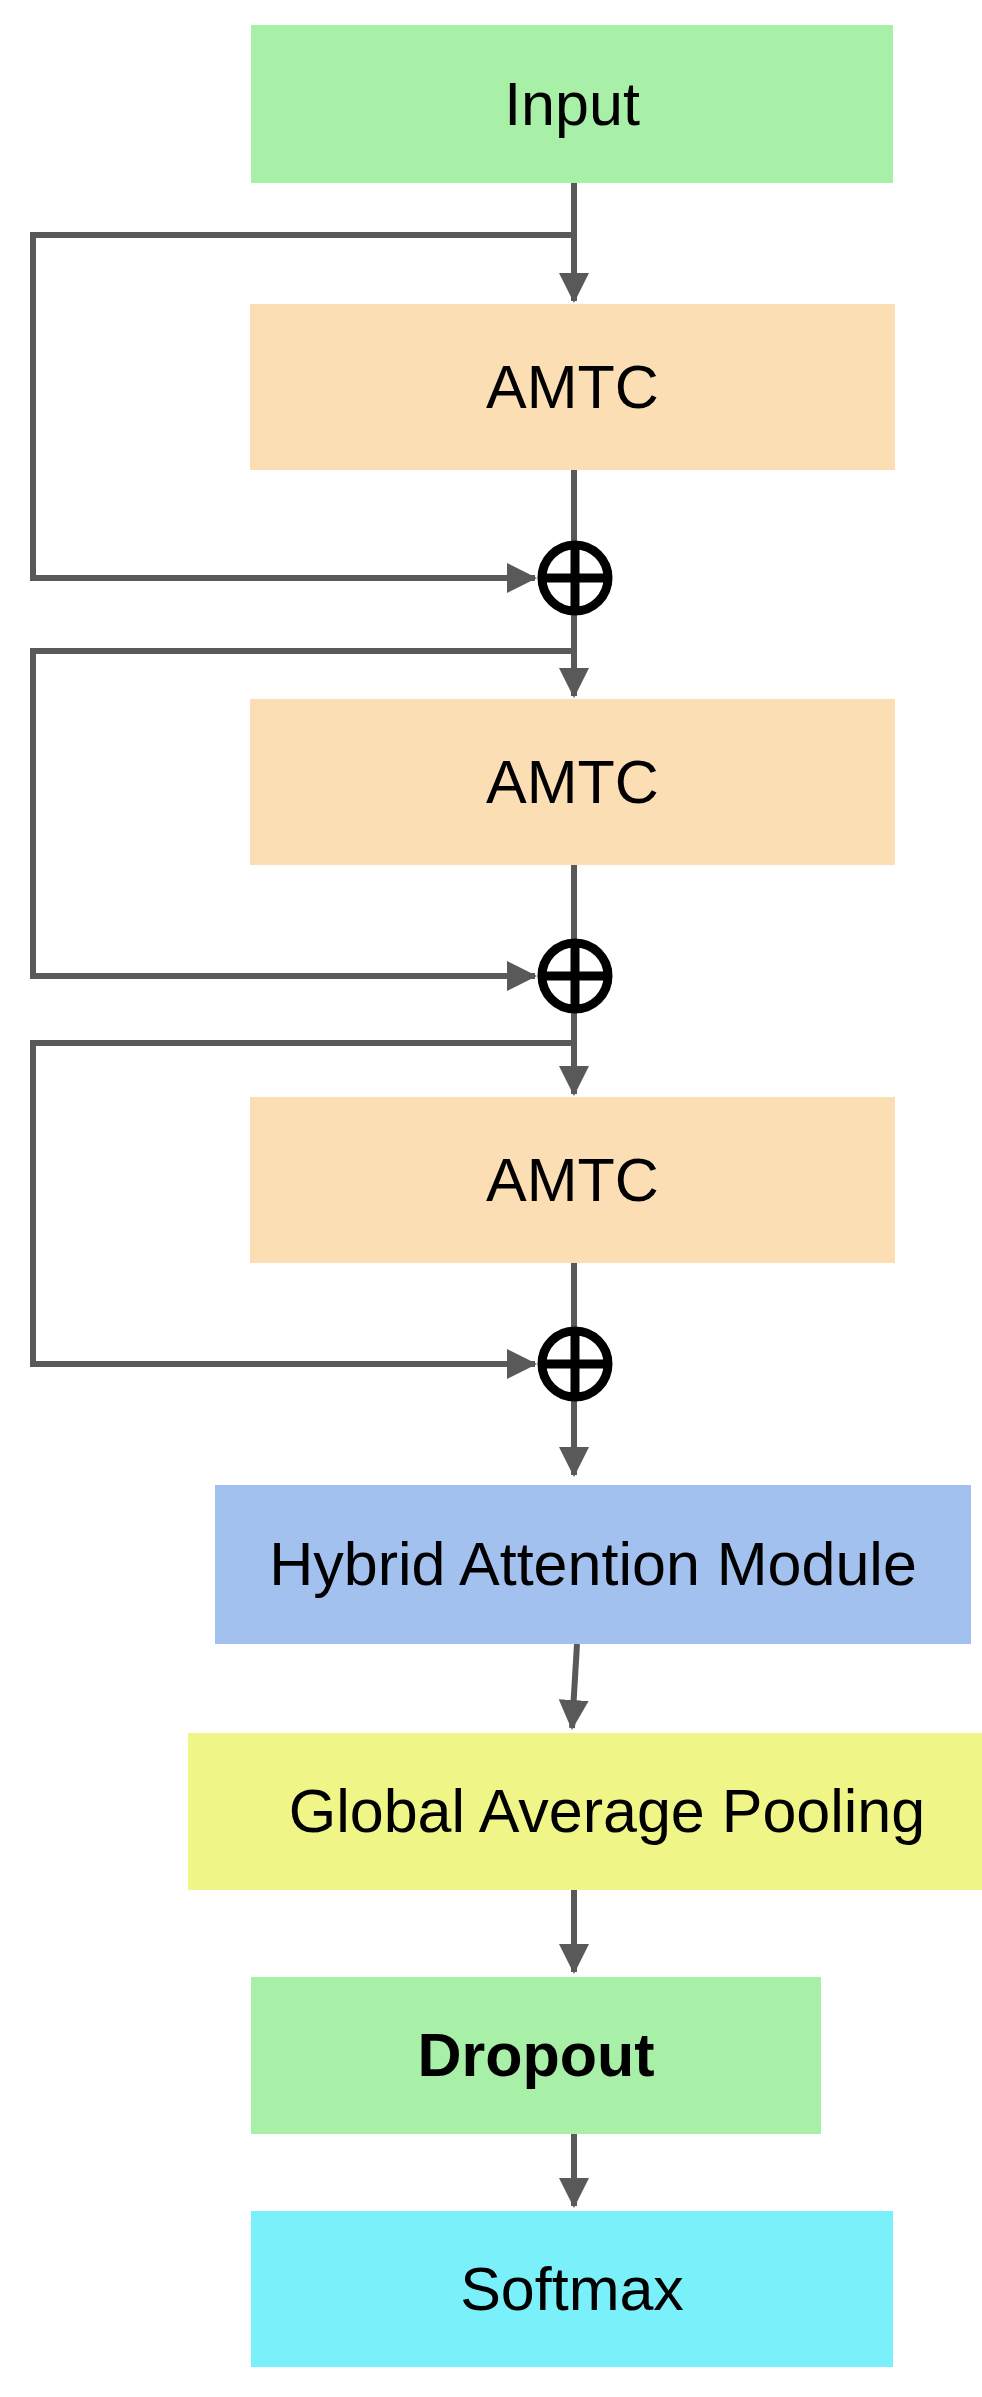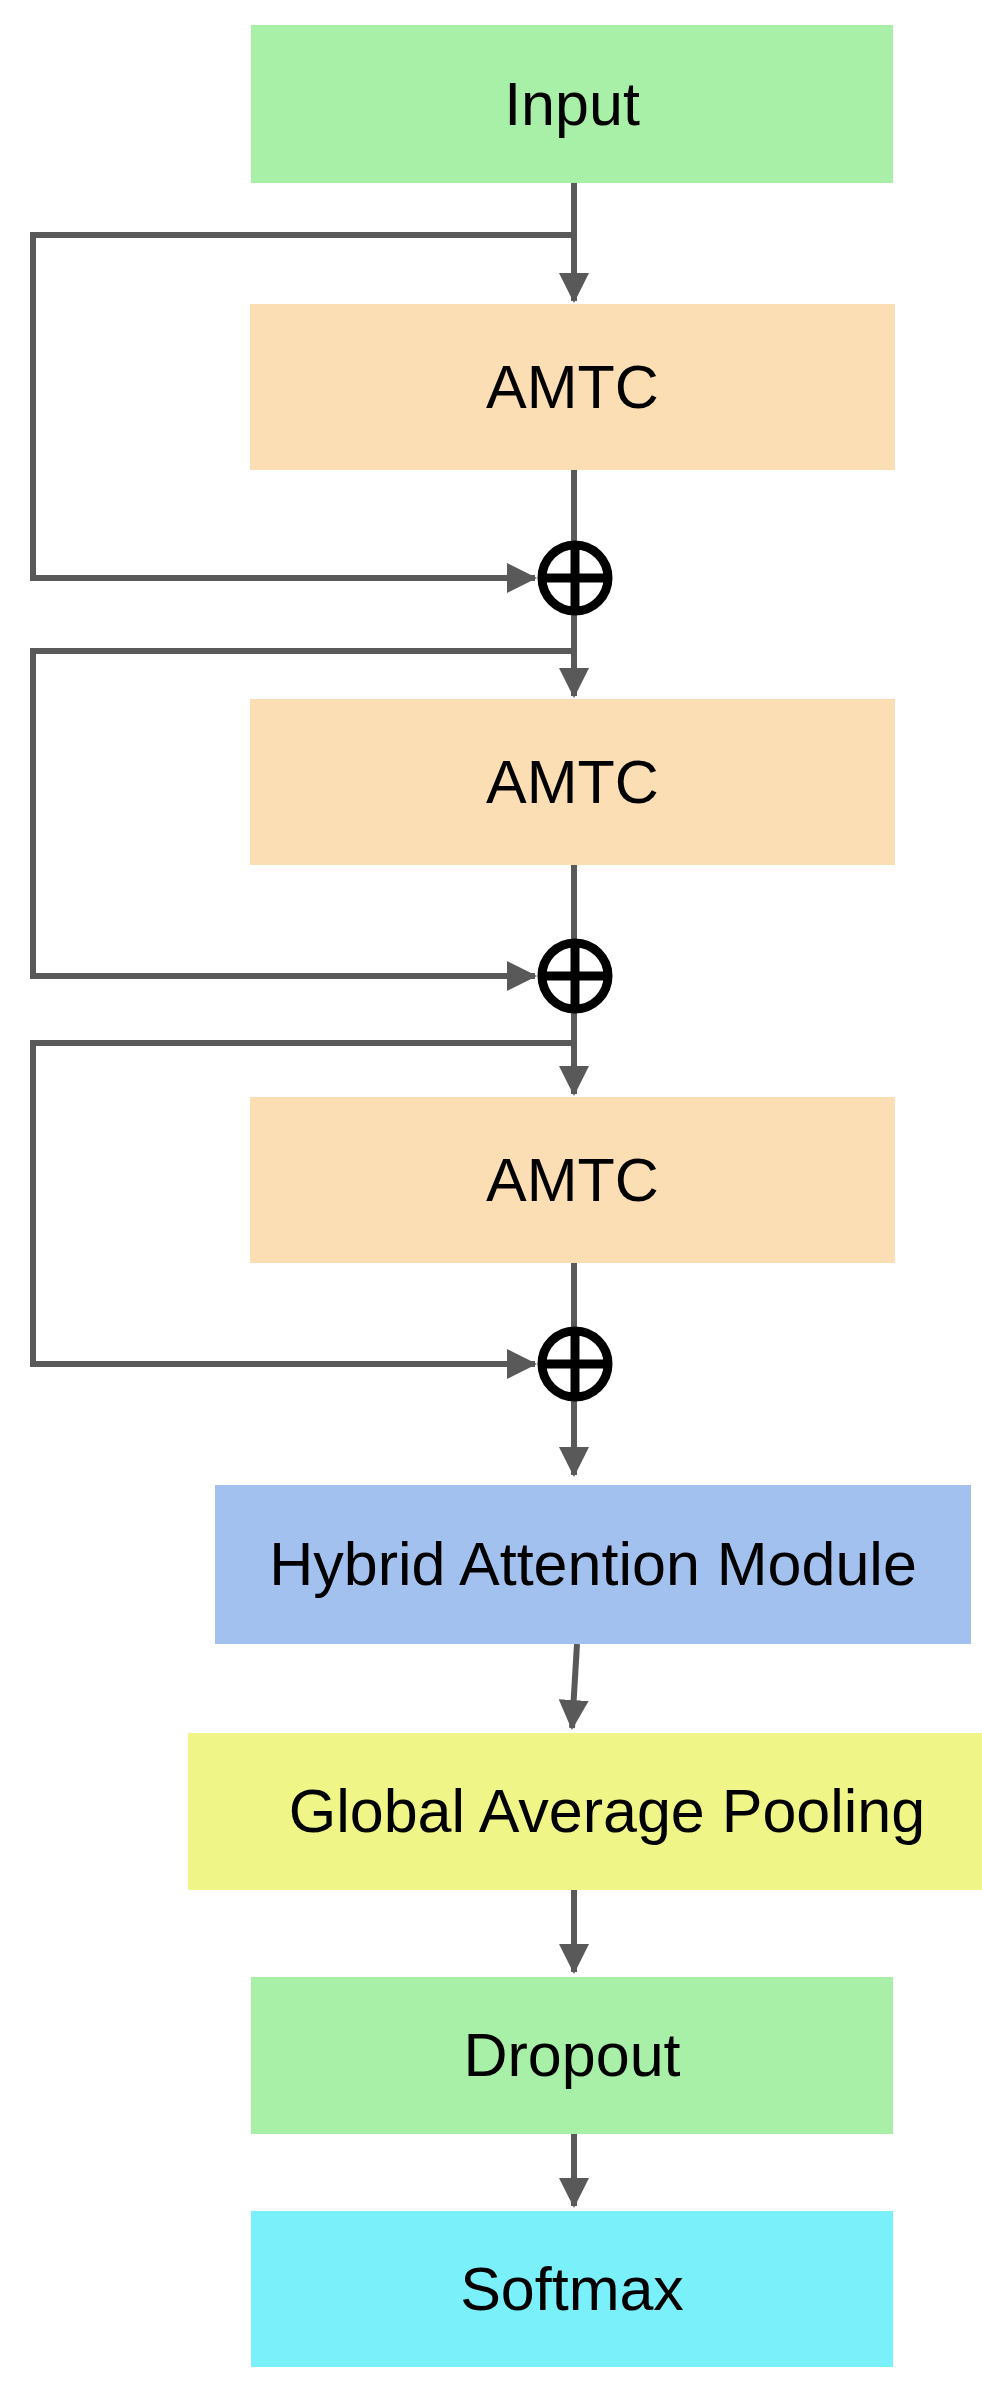--- a/index.html
+++ b/index.html
@@ -17,21 +17,21 @@
     font-size:61px;line-height:1;color:#000;
     white-space:nowrap;
   }
   
   #n-input   {left:251px;top:25px;  width:642px;height:158px;}
   #n-amtc1   {left:250px;top:304px; width:645px;height:166px;}
   #n-amtc2   {left:250px;top:699px; width:645px;height:166px;}
   #n-amtc3   {left:250px;top:1097px;width:645px;height:166px;}
   #n-ham     {left:197px;top:1485px;width:756px;height:159px;margin-left:18px;}
   #n-gap     {left:188px;top:1733px;width:766px;height:157px;}
-  #n-dropout {left:251px;top:1977px;width:642px;height:157px;}
+  #n-dropout {left:251px;top:1977px;width:570px;height:157px;font-weight:bold;}
   #n-softmax {left:251px;top:2211px;width:642px;height:156px;}
 </style>
 </head>
 <body>
 
 <div class="canvas">
 
   <svg class="connectors" width="982" height="2397" viewBox="0 0 982 2397">
     <defs>
       <marker id="arr" markerUnits="userSpaceOnUse" markerWidth="34" markerHeight="34" viewBox="0 0 34 34" refX="28" refY="17" orient="auto">

